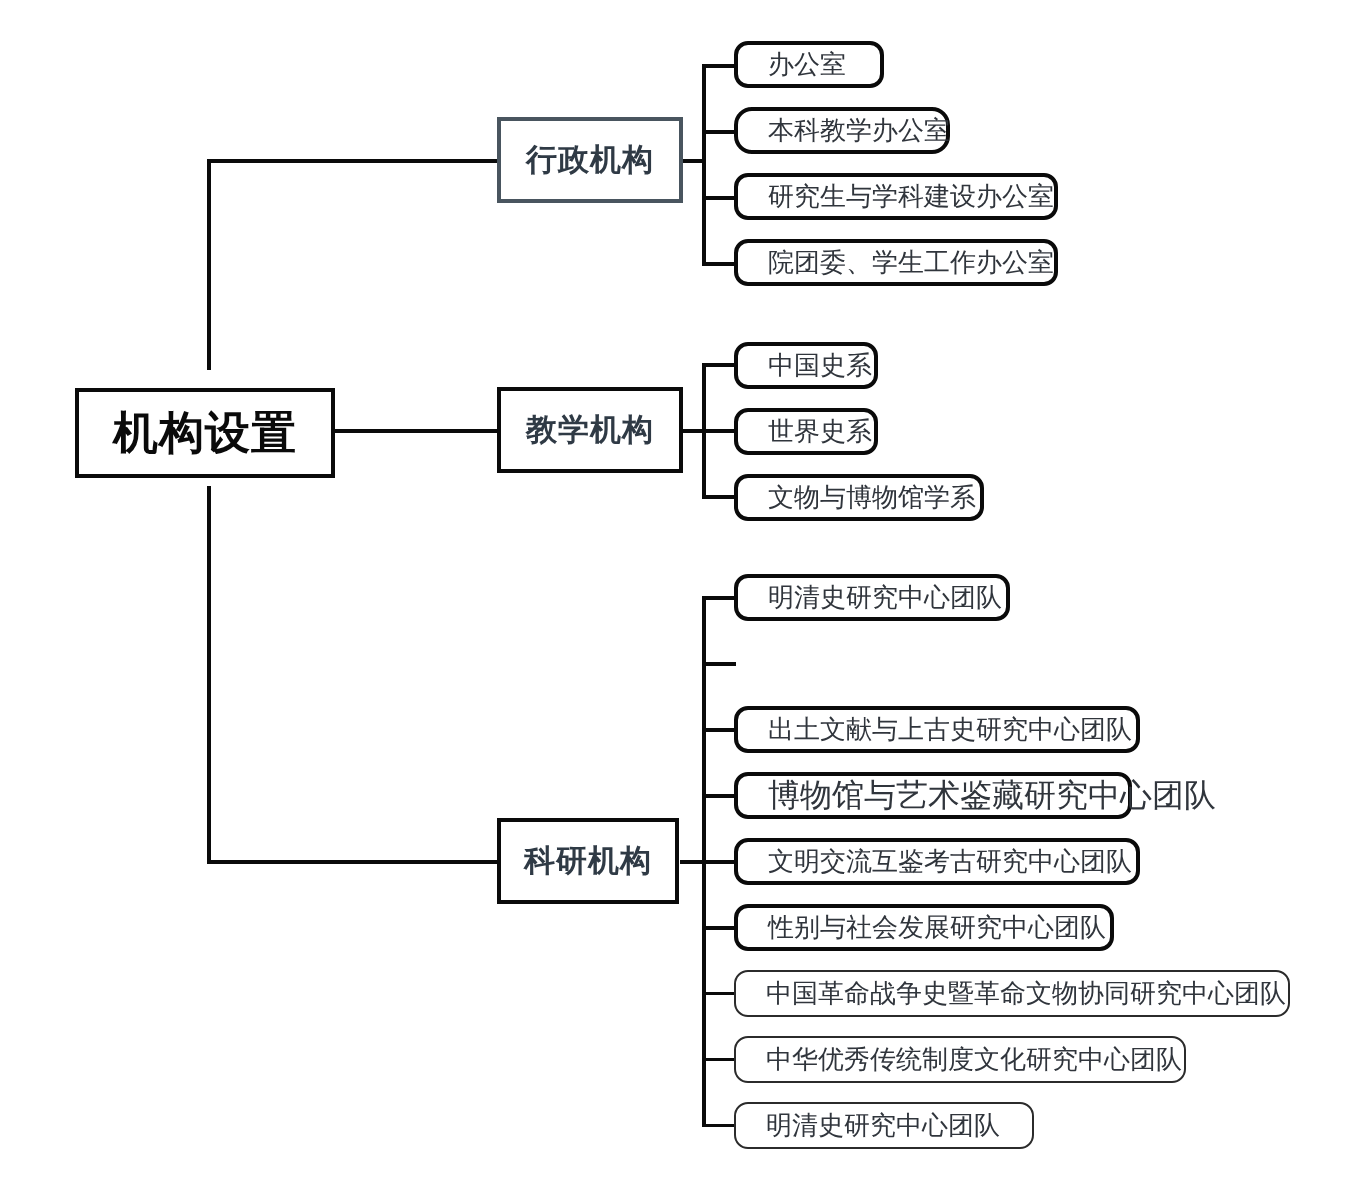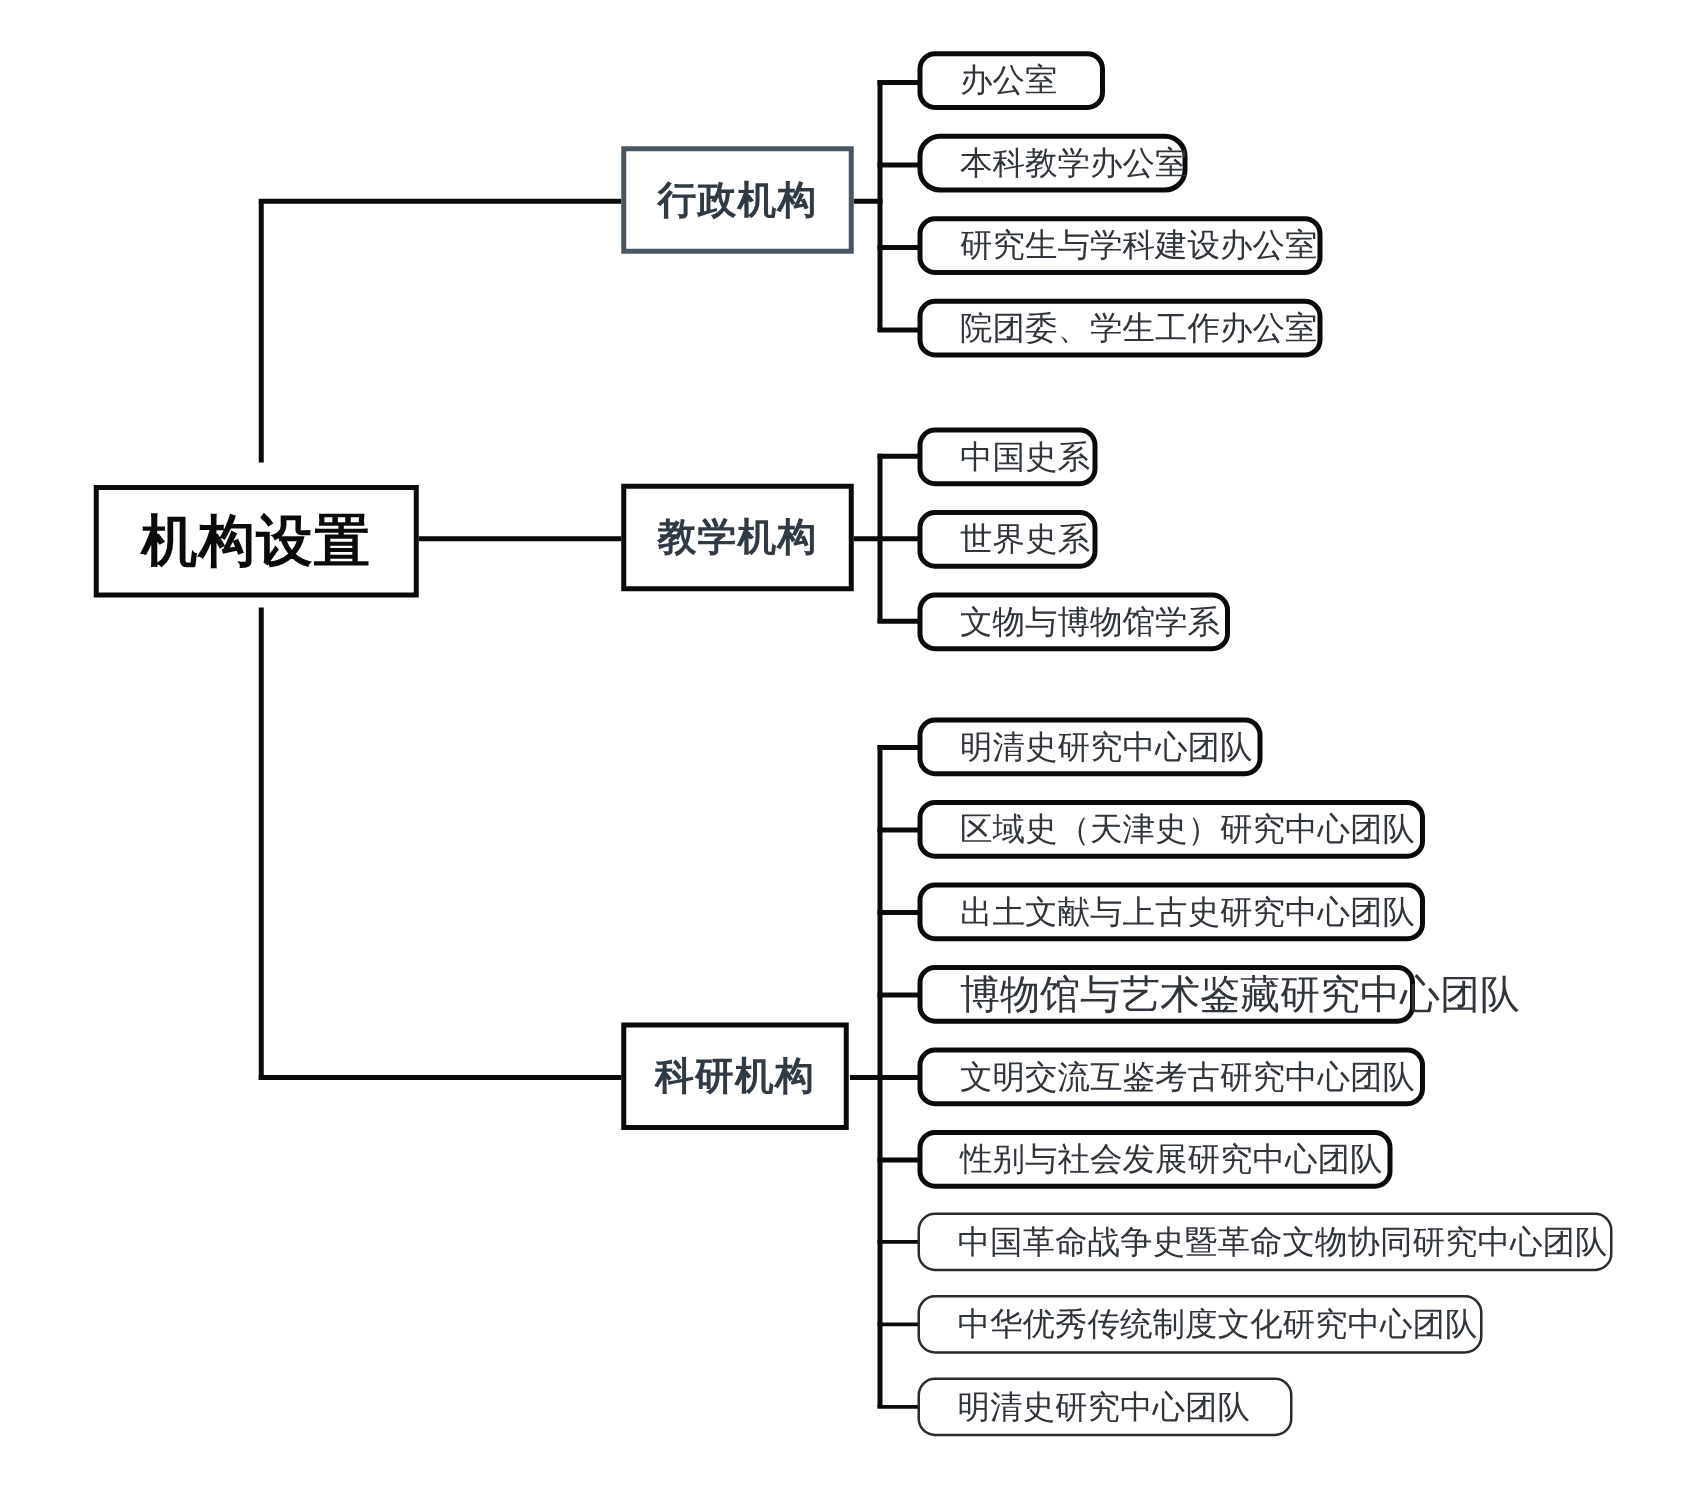--- a/index.html
+++ b/index.html
@@ -124,21 +124,20 @@
   <div class="node-leaf bold-b" style="left:734px; top:41px; width:150px; height:47px; font-size:26px;">办公室</div>
   <div class="node-leaf bold-b" style="left:734px; top:107px; width:216px; height:47px; font-size:26px;border-radius:18px;">本科教学办公室</div>
   <div class="node-leaf bold-b" style="left:734px; top:173px; width:324px; height:47px; font-size:26px;">研究生与学科建设办公室</div>
   <div class="node-leaf bold-b" style="left:734px; top:239px; width:324px; height:47px; font-size:26px;">院团委、学生工作办公室</div>
 
   <div class="node-leaf bold-b" style="left:734px; top:342px; width:144px; height:47px; font-size:26px;">中国史系</div>
   <div class="node-leaf bold-b" style="left:734px; top:408px; width:144px; height:47px; font-size:26px;">世界史系</div>
   <div class="node-leaf bold-b" style="left:734px; top:474px; width:250px; height:47px; font-size:26px;">文物与博物馆学系</div>
 
   <div class="node-leaf bold-b" style="left:734px; top:574px; width:276px; height:47px; font-size:26px;">明清史研究中心团队</div>
-  <div class="node-leaf bold-b" style="left:734px; top:640px; width:406px; height:47px; font-size:26px;">区域史（天津史）研究中心团队</div>
   <div class="node-leaf bold-b" style="left:734px; top:706px; width:406px; height:47px; font-size:26px;">出土文献与上古史研究中心团队</div>
   <div class="node-leaf bold-b" style="left:734px; top:772px; width:398px; height:47px; font-size:32px;">博物馆与艺术鉴藏研究中心团队</div>
   <div class="node-leaf bold-b" style="left:734px; top:838px; width:406px; height:47px; font-size:26px;">文明交流互鉴考古研究中心团队</div>
   <div class="node-leaf bold-b" style="left:734px; top:904px; width:380px; height:47px; font-size:26px;">性别与社会发展研究中心团队</div>
   <div class="node-leaf thin-b" style="left:734px; top:970px; width:556px; height:47px; font-size:26px;">中国革命战争史暨革命文物协同研究中心团队</div>
   <div class="node-leaf thin-b" style="left:734px; top:1036px; width:452px; height:47px; font-size:26px;">中华优秀传统制度文化研究中心团队</div>
   <div class="node-leaf thin-b" style="left:734px; top:1102px; width:300px; height:47px; font-size:26px;">明清史研究中心团队</div>
 
 </div>
 

